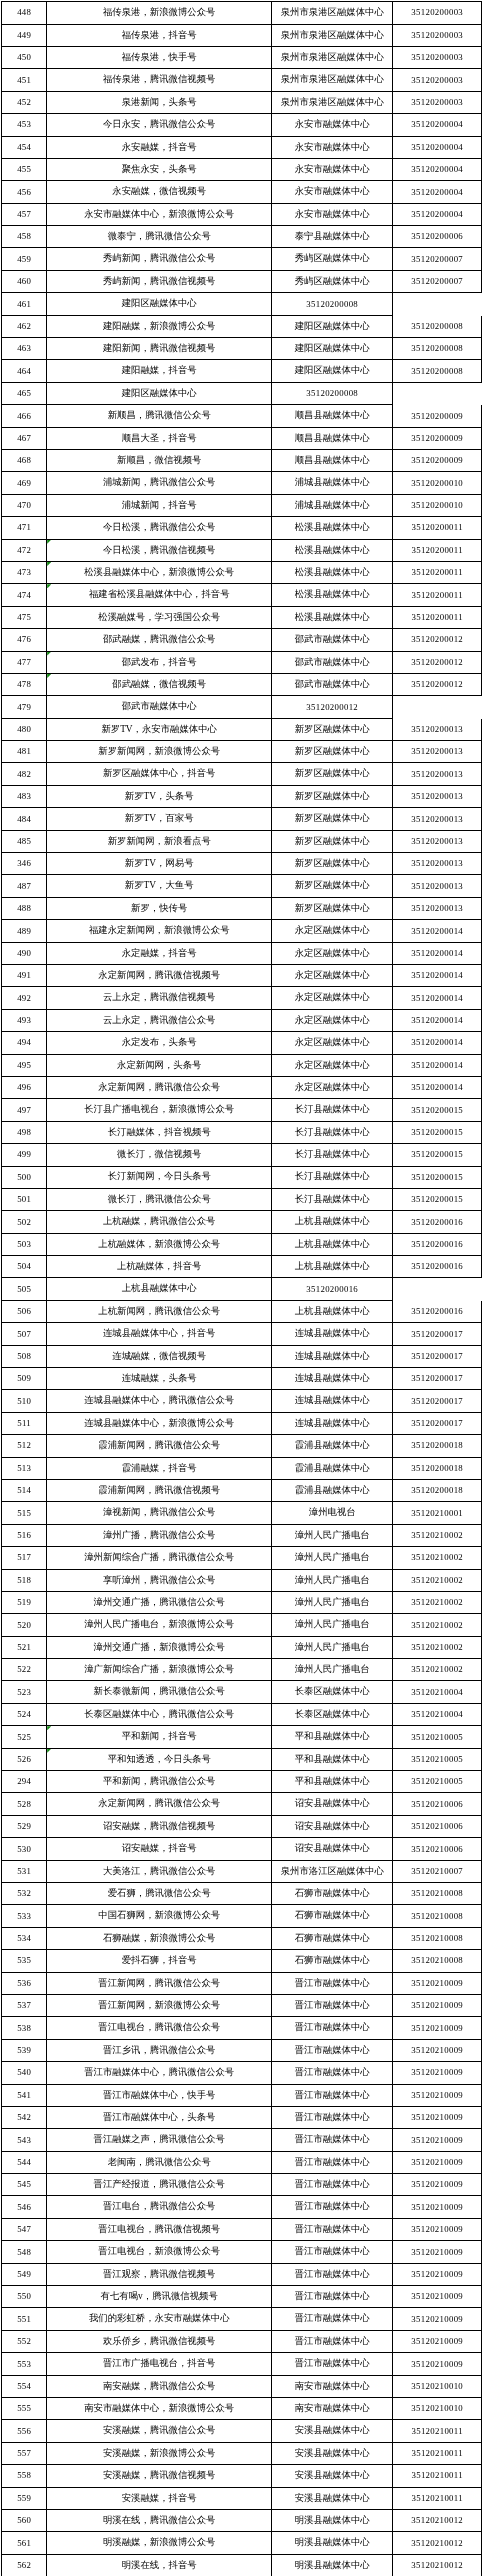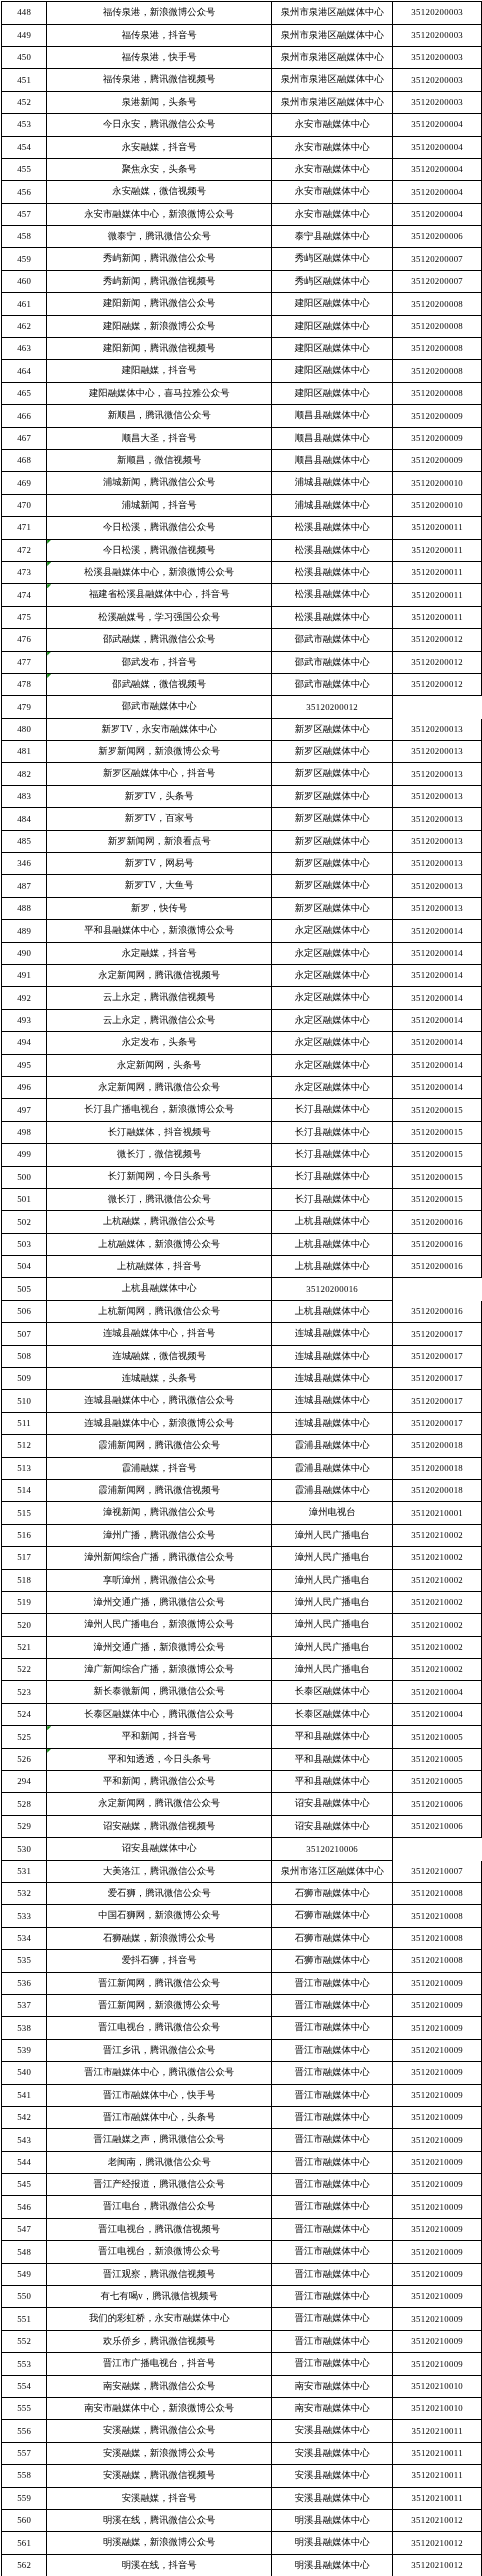--- a/index.html
+++ b/index.html
@@ -179,24 +179,20 @@
     <div class="cell c-name">
 
       <span>秀屿新闻，腾讯微信视频号</span>
     </div>
     <div class="cell c-org">秀屿区融媒体中心</div>
     <div class="cell c-license">35120200007</div>
   </div>
 
   <div class="row">
     <div class="cell c-no">461</div>
-    <div class="cell c-name">
-
-      <span>建阳新闻，腾讯微信公众号</span>
-    </div>
     <div class="cell c-org">建阳区融媒体中心</div>
     <div class="cell c-license">35120200008</div>
   </div>
 
   <div class="row">
     <div class="cell c-no">462</div>
     <div class="cell c-name">
 
       <span>建阳融媒，新浪微博公众号</span>
     </div>
@@ -219,24 +215,20 @@
     <div class="cell c-name">
 
       <span>建阳融媒，抖音号</span>
     </div>
     <div class="cell c-org">建阳区融媒体中心</div>
     <div class="cell c-license">35120200008</div>
   </div>
 
   <div class="row">
     <div class="cell c-no">465</div>
-    <div class="cell c-name">
-
-      <span>建阳融媒体中心，喜马拉雅公众号</span>
-    </div>
     <div class="cell c-org">建阳区融媒体中心</div>
     <div class="cell c-license">35120200008</div>
   </div>
 
   <div class="row">
     <div class="cell c-no">466</div>
     <div class="cell c-name">
 
       <span>新顺昌，腾讯微信公众号</span>
     </div>
@@ -457,21 +449,21 @@
       <span>新罗，快传号</span>
     </div>
     <div class="cell c-org">新罗区融媒体中心</div>
     <div class="cell c-license">35120200013</div>
   </div>
 
   <div class="row">
     <div class="cell c-no">489</div>
     <div class="cell c-name">
 
-      <span>平和县融媒体中心，新浪微博公众号</span>
+      <span>福建永定新闻网，新浪微博公众号</span>
     </div>
     <div class="cell c-org">永定区融媒体中心</div>
     <div class="cell c-license">35120200014</div>
   </div>
 
   <div class="row">
     <div class="cell c-no">490</div>
     <div class="cell c-name">
 
       <span>永定融媒，抖音号</span>
@@ -861,20 +853,24 @@
     <div class="cell c-name">
 
       <span>诏安融媒，腾讯微信视频号</span>
     </div>
     <div class="cell c-org">诏安县融媒体中心</div>
     <div class="cell c-license">35120210006</div>
   </div>
 
   <div class="row">
     <div class="cell c-no">530</div>
+    <div class="cell c-name">
+
+      <span>诏安融媒，抖音号</span>
+    </div>
     <div class="cell c-org">诏安县融媒体中心</div>
     <div class="cell c-license">35120210006</div>
   </div>
 
   <div class="row">
     <div class="cell c-no">531</div>
     <div class="cell c-name">
 
       <span>大美洛江，腾讯微信公众号</span>
     </div>

